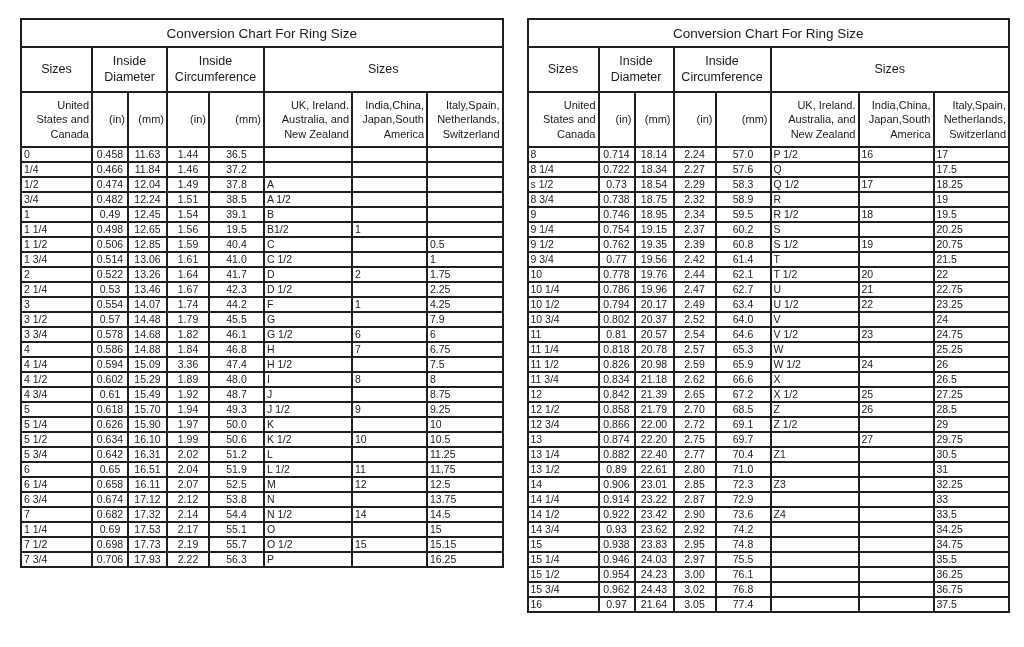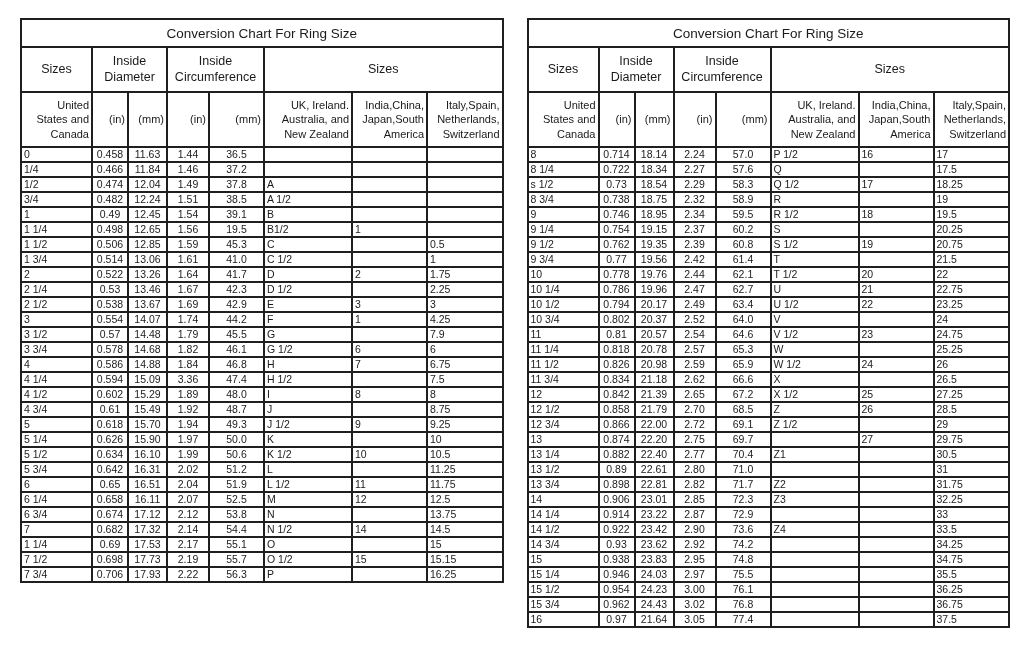--- a/index.html
+++ b/index.html
@@ -150,21 +150,21 @@
           <td class="c">19.5</td>
           <td class="l">B1/2</td>
           <td class="l">1</td>
           <td class="l"></td>
         </tr>
         <tr>
           <td class="l">1 1/2</td>
           <td class="c">0.506</td>
           <td class="c">12.85</td>
           <td class="c">1.59</td>
-          <td class="c">45.3</td>
+          <td class="c">40.4</td>
           <td class="l">C</td>
           <td class="l"></td>
           <td class="l">0.5</td>
         </tr>
         <tr>
           <td class="l">1 3/4</td>
           <td class="c">0.514</td>
           <td class="c">13.06</td>
           <td class="c">1.61</td>
           <td class="c">41.0</td>
@@ -184,30 +184,20 @@
         </tr>
         <tr>
           <td class="l">2 1/4</td>
           <td class="c">0.53</td>
           <td class="c">13.46</td>
           <td class="c">1.67</td>
           <td class="c">42.3</td>
           <td class="l">D 1/2</td>
           <td class="l"></td>
           <td class="l">2.25</td>
-        </tr>
-        <tr>
-          <td class="l">2 1/2</td>
-          <td class="c">0.538</td>
-          <td class="c">13.67</td>
-          <td class="c">1.69</td>
-          <td class="c">42.9</td>
-          <td class="l">E</td>
-          <td class="l">3</td>
-          <td class="l">3</td>
         </tr>
         <tr>
           <td class="l">3</td>
           <td class="c">0.554</td>
           <td class="c">14.07</td>
           <td class="c">1.74</td>
           <td class="c">44.2</td>
           <td class="l">F</td>
           <td class="l">1</td>
           <td class="l">4.25</td>
@@ -632,30 +622,20 @@
           <td class="l">13 1/2</td>
           <td class="c">0.89</td>
           <td class="c">22.61</td>
           <td class="c">2.80</td>
           <td class="c">71.0</td>
           <td class="l"></td>
           <td class="l"></td>
           <td class="l">31</td>
         </tr>
         <tr>
-          <td class="l">13 3/4</td>
-          <td class="c">0.898</td>
-          <td class="c">22.81</td>
-          <td class="c">2.82</td>
-          <td class="c">71.7</td>
-          <td class="l">Z2</td>
-          <td class="l"></td>
-          <td class="l">31.75</td>
-        </tr>
-        <tr>
           <td class="l">14</td>
           <td class="c">0.906</td>
           <td class="c">23.01</td>
           <td class="c">2.85</td>
           <td class="c">72.3</td>
           <td class="l">Z3</td>
           <td class="l"></td>
           <td class="l">32.25</td>
         </tr>
         <tr>

